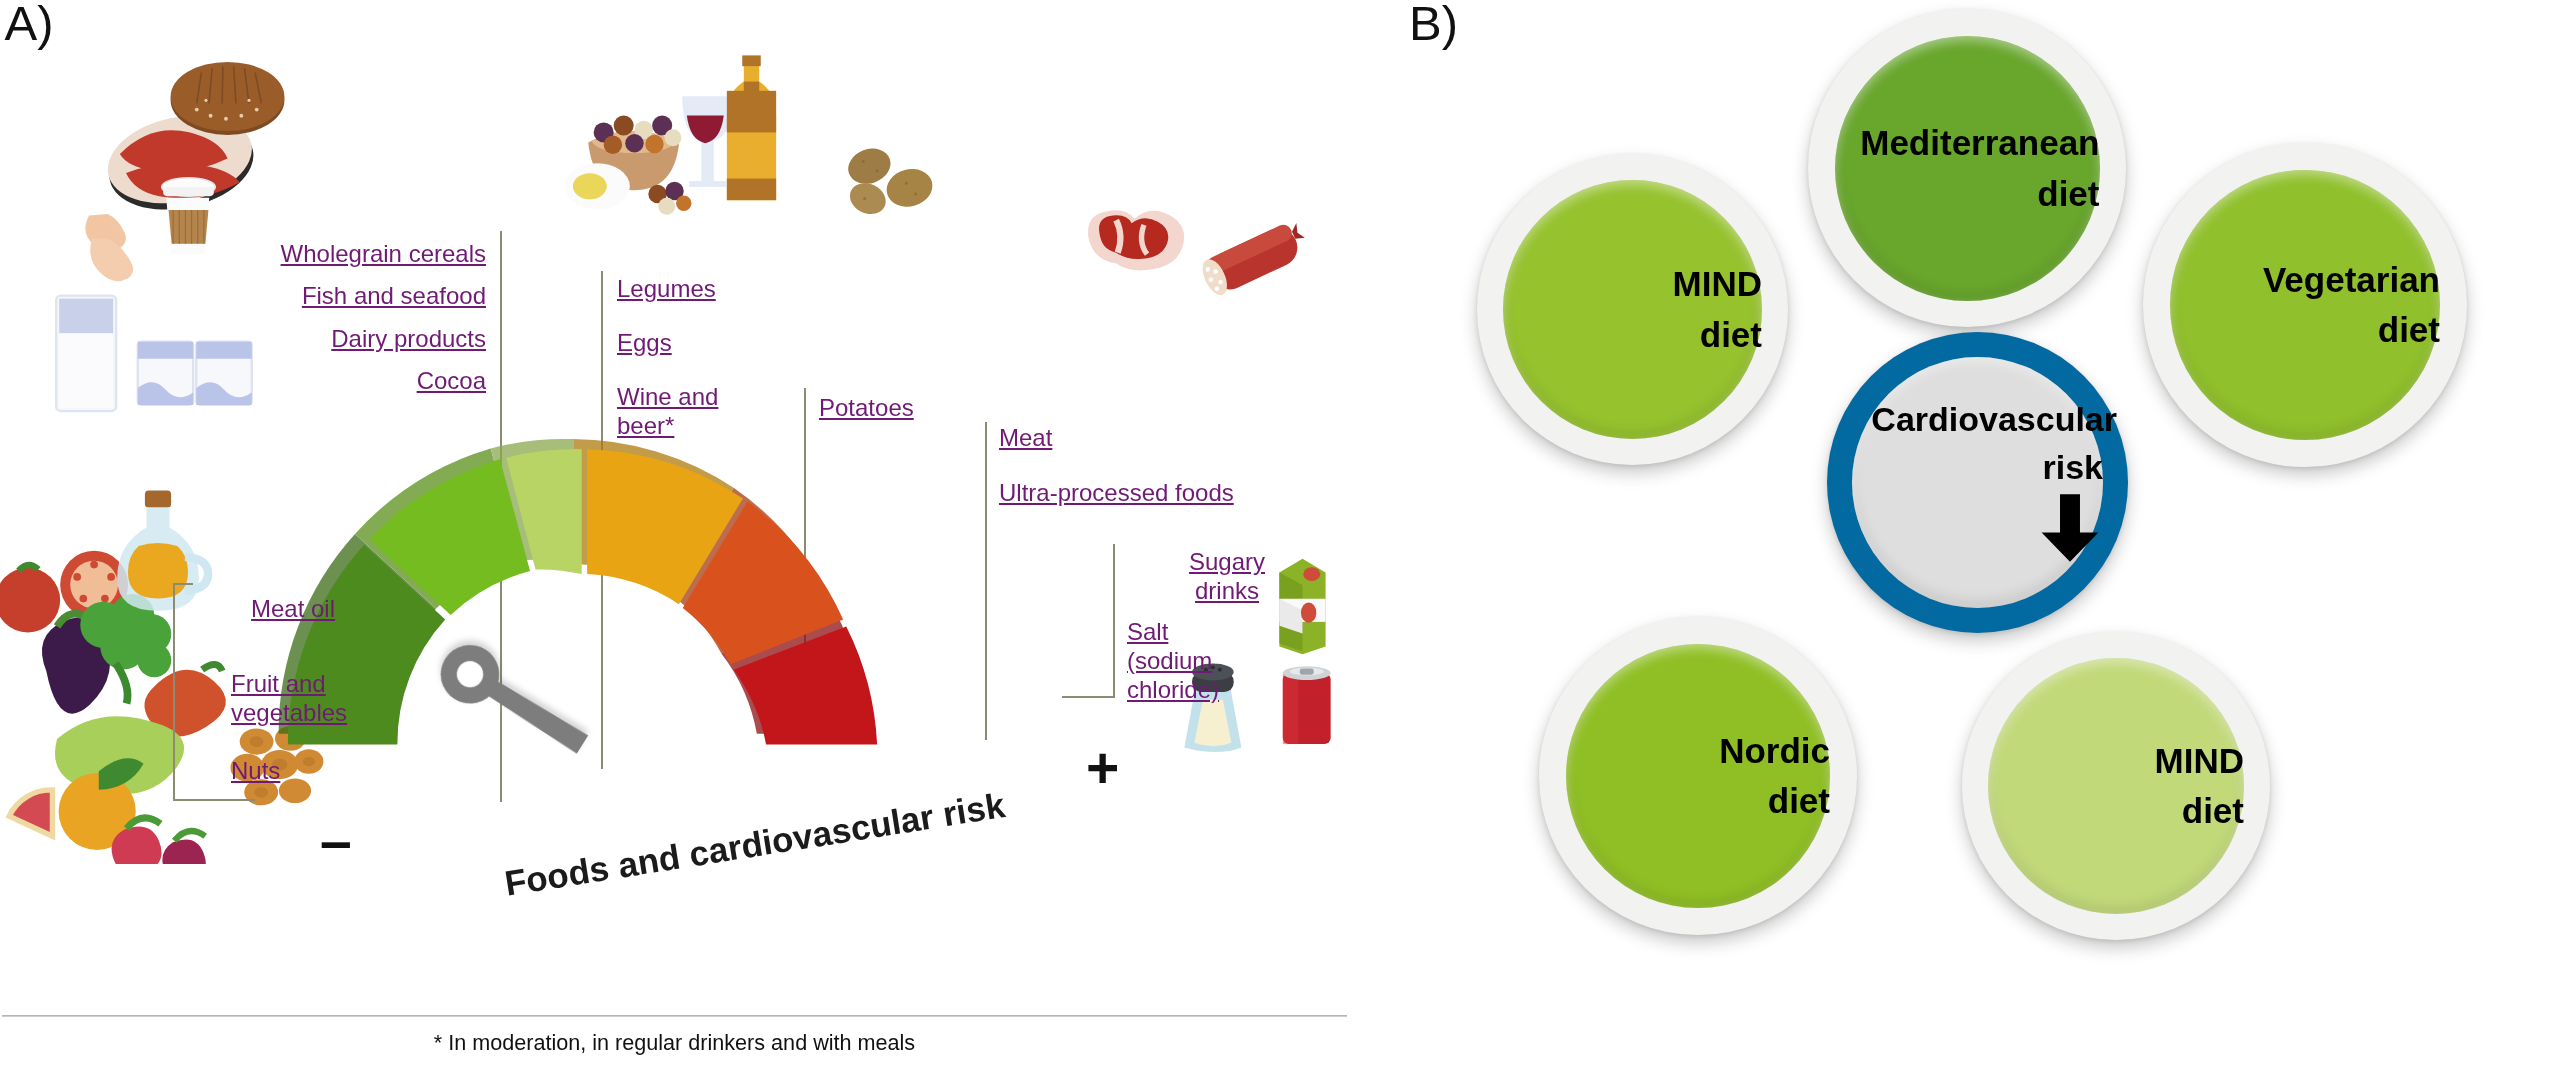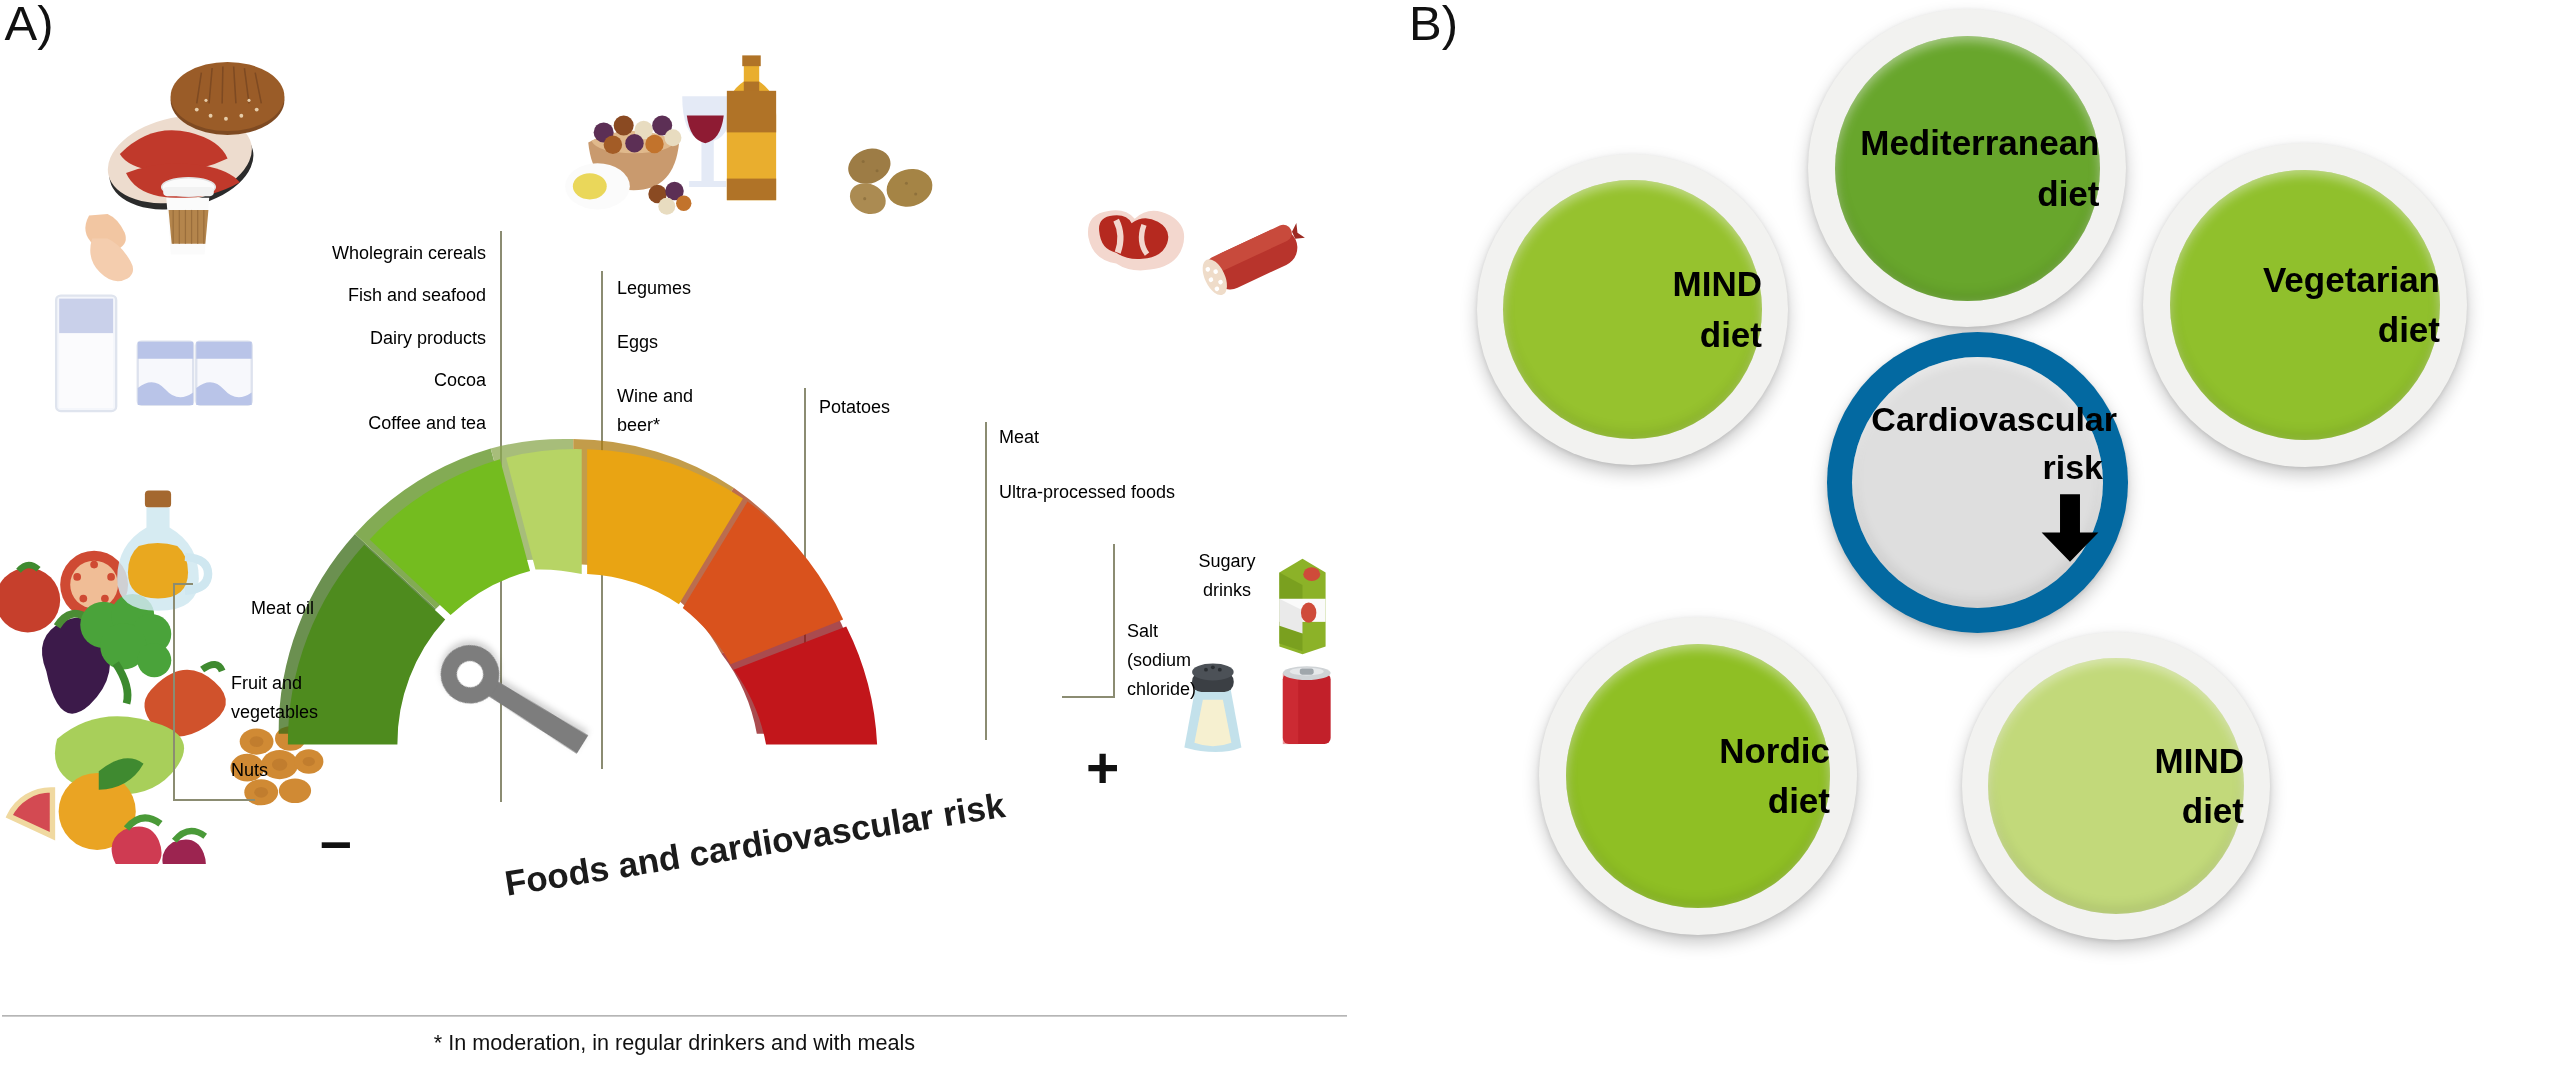--- a/index.html
+++ b/index.html
@@ -5,21 +5,21 @@
   html,body{margin:0;padding:0;background:#fff;}
   body{width:2576px;height:1067px;position:relative;overflow:hidden;
        font-family:"Liberation Sans","DejaVu Sans",sans-serif;color:#111;}
   .panel{position:absolute;top:0;height:1067px;}
   #panelA{left:0;width:1349px;}
   #panelB{left:1349px;width:1227px;}
 
   .panel-letter{position:absolute;font-size:49px;font-weight:400;color:#111;letter-spacing:0px;}
 
   
-  .lbl{position:absolute;font-size:18px;line-height:29px;color:#000000;white-space:pre-line;}
+  .lbl{position:absolute;font-size:24px;line-height:29px;color:#701a75;white-space:pre-line;text-decoration:underline;}
   .lbl.r{text-align:right;}
   .lbl.l{text-align:left;}
 
   
   .leader{position:absolute;background:#8b8c72;}
   .leader.v{width:1.5px;}
   .leader.h{height:1.5px;}
   .bracket-r{position:absolute;border:1.5px solid #9a9a88;border-left:none;}
 
   
@@ -311,21 +311,20 @@
         <circle cx="172" cy="0" r="38" fill="#7d7d7d"></circle>
         <circle cx="172" cy="0" r="17" fill="#ffffff"></circle>
       </g>
     </svg>
   </div>
 
   <div class="lbl r" style="left:100px;top:239px;width:386px;">Wholegrain cereals</div>
   <div class="lbl r" style="left:100px;top:281px;width:386px;">Fish and seafood</div>
   <div class="lbl r" style="left:100px;top:324px;width:386px;">Dairy products</div>
   <div class="lbl r" style="left:100px;top:366px;width:386px;">Cocoa</div>
-  <div class="lbl r" style="left:100px;top:409px;width:386px;">Coffee and tea</div>
 
   <div class="lbl l" style="left:617px;top:274px;width:231px;">Legumes</div>
   <div class="lbl l" style="left:617px;top:328px;width:231px;">Eggs</div>
   <div class="lbl l" style="left:617px;top:382px;width:231px;">Wine and
 beer*</div>
 
   <div class="lbl l" style="left:819px;top:393px;width:231px;">Potatoes</div>
 
   <div class="lbl l" style="left:999px;top:423px;width:308px;">Meat</div>
   <div class="lbl l" style="left:999px;top:478px;width:339px;">Ultra-processed foods</div>

